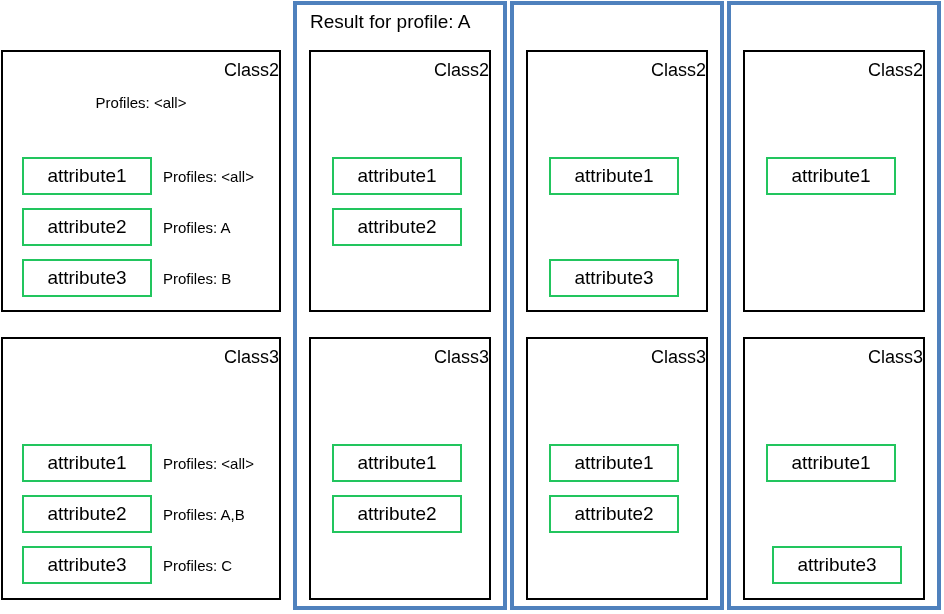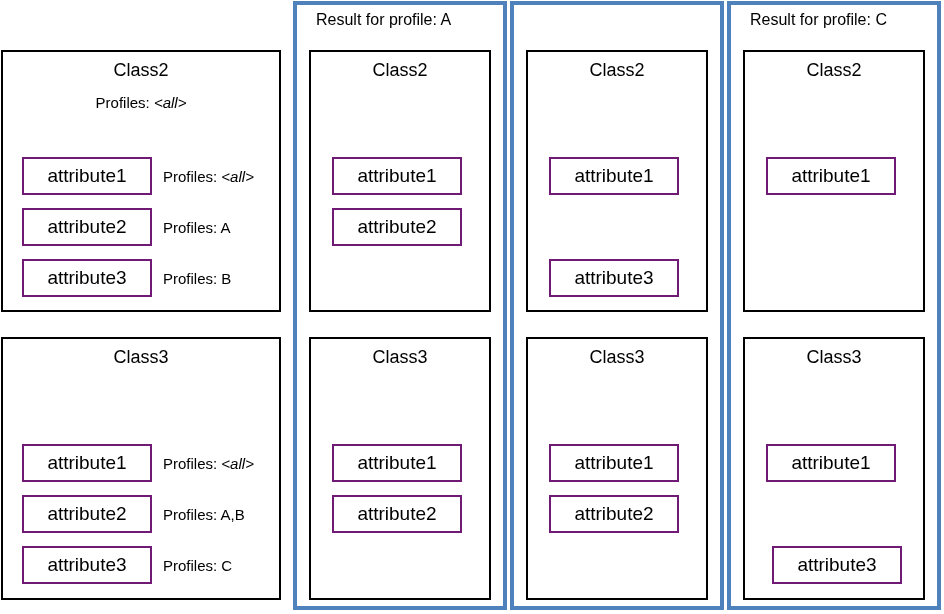--- a/index.html
+++ b/index.html
@@ -31,50 +31,50 @@
     border: 4px solid var(--accent-blue, #4F81BD);
     box-sizing: border-box;
     background: #fff;
   }
   .col-a { left: 293px; }
   .col-b { left: 510px; }
   .col-c { left: 727px; }
   .col-header {
     position: absolute;
     top: 6px;
-    left: 19px;
-    font-size: 16px;
+    left: 13px;
+    font-size: 19px;
     white-space: nowrap;
   }
   .result-col .class-box { left: 12px; width: 182px; }
   .box-c2 { top: 45px;  height: 262px; }
   .box-c3 { top: 332px; height: 263px; }
   .class-title {
     position: absolute;
     top: 8px; left: 0; right: 0;
-    text-align: center;
+    text-align: right;
     font-size: 18px;
   }
   .class-profiles {
     position: absolute;
     top: 42px; left: 0; right: 0;
     text-align: center;
     font-size: 15px;
   }
-  .it { font-style: italic; }
+  .it { }
   .attrs { position: absolute; left: 0; top: 0; right: 0; bottom: 0; }
   .attr-row {
     position: absolute;
     left: 0; right: 0;
     height: 38px;
     display: flex;
     align-items: center;
   }
   .attr-box {
-    border: 2px solid #701a75;
+    border: 2px solid #22c55e;
     box-sizing: border-box;
     height: 38px;
     width: 130px;
     display: flex;
     align-items: center;
     justify-content: center;
     font-size: 19px;
     background: #fff;
   }
   .source-panel .attr-box { margin-left: 19px; }
@@ -206,21 +206,20 @@
           <div class="attr-row" style="top: 156px;">
             <div class="attr-box">
               <span>attribute2</span>
             </div>
           </div>
         </div>
     </div>
   </section>
 
   <section class="result-col col-c">
-    <div class="col-header">Result for profile: C</div>
     <div class="class-box box-c2">
       <div class="class-title">Class2</div>
       <div class="attrs">
           <div class="attr-row" style="top: 105px;">
             <div class="attr-box">
               <span>attribute1</span>
             </div>
           </div>
         </div>
     </div>

